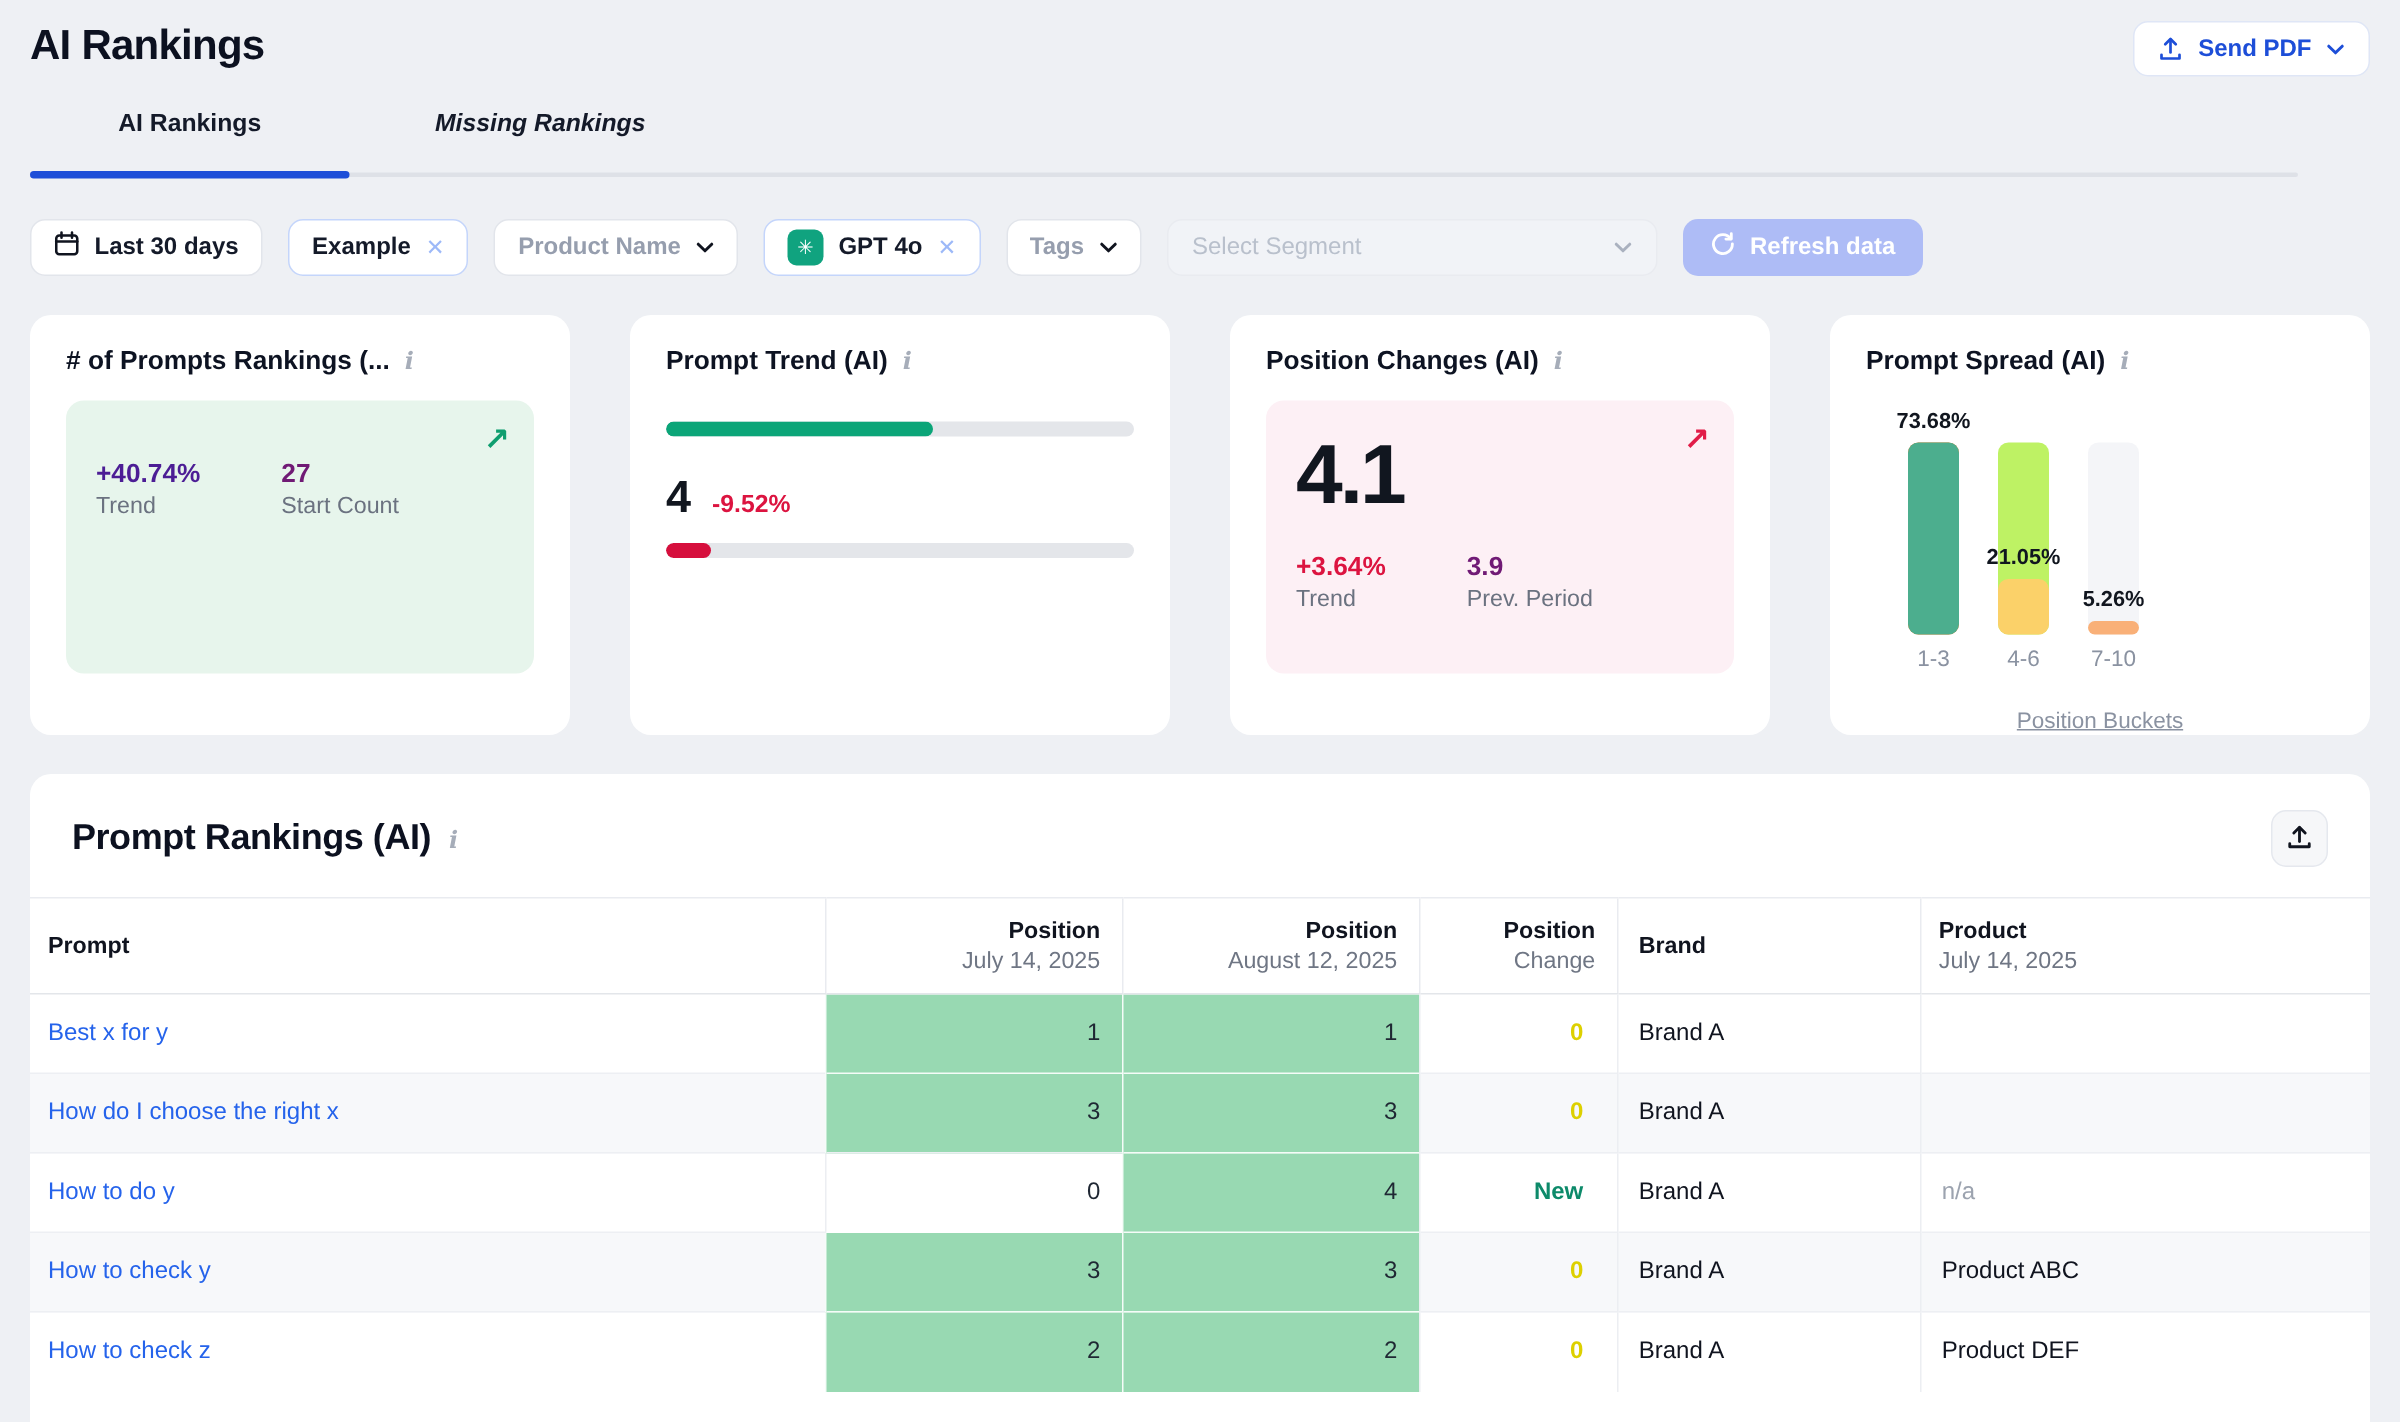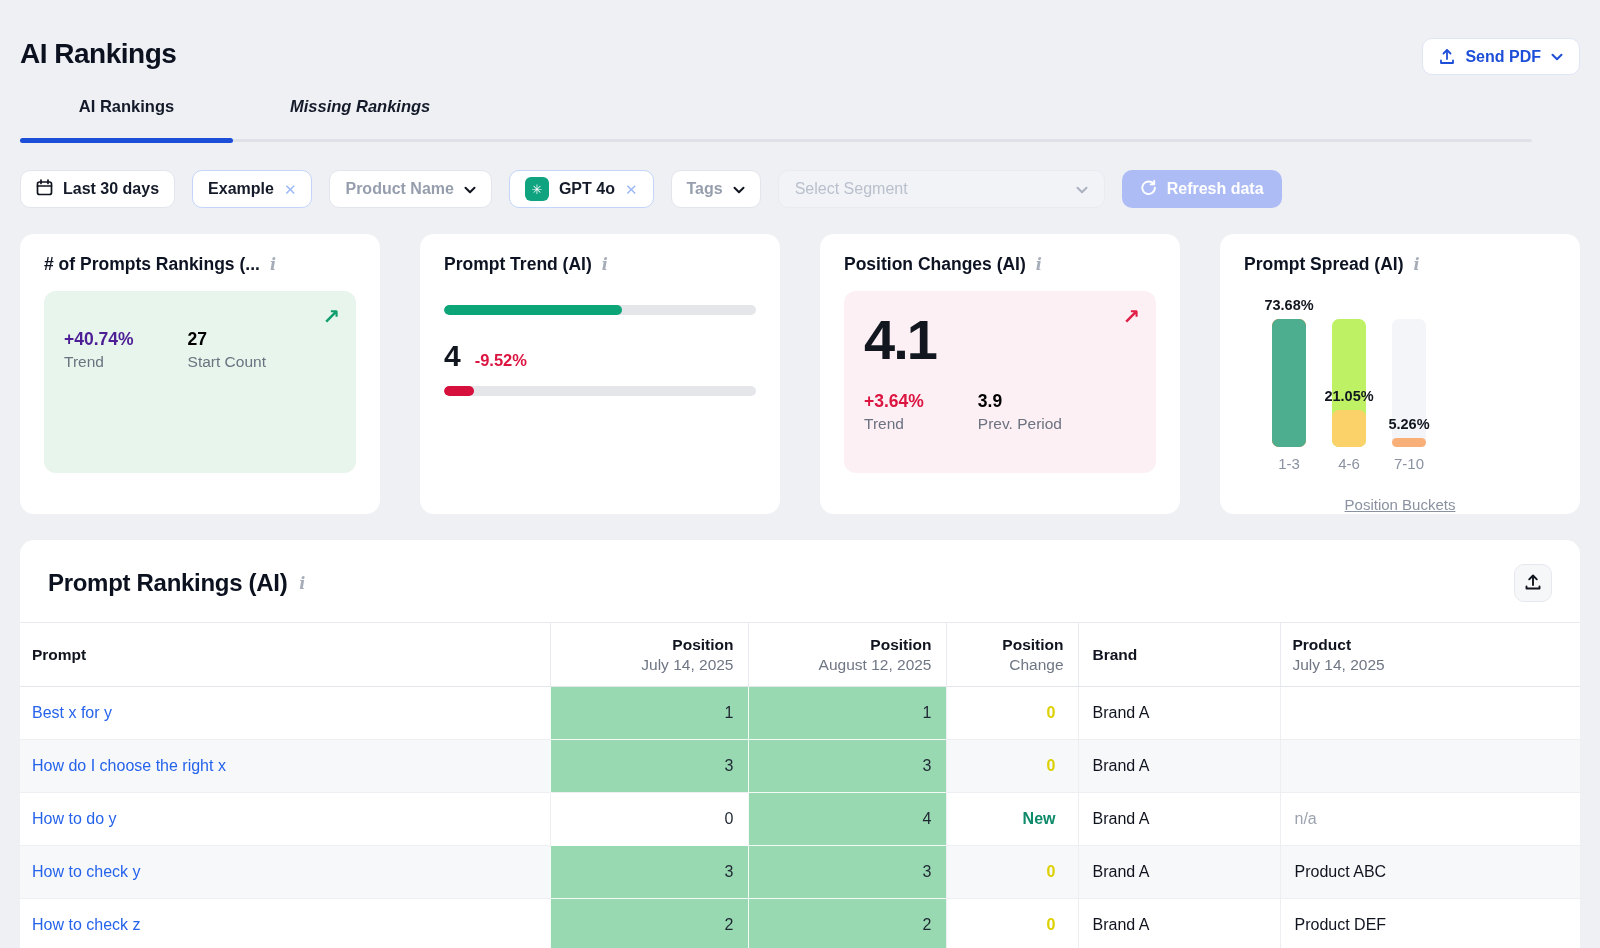--- a/index.html
+++ b/index.html
@@ -2,21 +2,21 @@
 <html><head>
 <meta charset="utf-8">
 <style>
   * { margin:0; padding:0; box-sizing:border-box; }
   html,body { width:1600px; height:948px; overflow:hidden; }
   body {
     background:#eef0f4;
     font-family:"Liberation Sans","DejaVu Sans",sans-serif;
     color:#10141f;
   }
-  .page { width:1600px; height:748px; padding:0 20px; position:relative;margin-top:24px; }
+  .page { width:1600px; height:748px; padding:0 20px; position:relative; }
 
   
   .hdr { display:flex; justify-content:space-between; align-items:flex-start; padding-top:14px; }
   .page-title { font-size:28px; font-weight:800; letter-spacing:-0.5px; color:#0c1120; }
   .send-pdf {
     display:inline-flex; align-items:center; gap:10px;
     background:#fff; border:1px solid #dfe6f6; border-radius:10px;
     height:37px; padding:0 16px; cursor:pointer;
     color:#1d4ed8; font-size:16px; font-weight:700;
     font-family:inherit;
@@ -71,21 +71,21 @@
   .tinted-panel.green { background:#e7f5ec; }
   .tinted-panel.pink  { background:#fdf0f5; }
   .big-num { font-size:56px; font-weight:800; letter-spacing:-2px; color:#11161f; line-height:1.1; }
   .panel-arrow { position:absolute; top:14px; right:16px; font-size:21px; font-weight:700; }
   .panel-arrow.up-green { color:#0f9e6f; }
   .panel-arrow.up-red   { color:#e11d48; }
   .panel-stats { display:flex; gap:54px; margin-top:20px; }
   .stat-value { font-size:17.5px; font-weight:700; }
   .stat-value.green { color:#4c1d95; }
   .stat-value.red   { color:#dc1440; }
-  .stat-value.dark  { color:#000000; }
+  .stat-value.dark  { color:#701a75; }
   .stat-label { font-size:15.5px; color:#6b7280; margin-top:3px; }
 
   .trend-block { margin-top:30px; }
   .trend-block + .trend-block { margin-top:24px; }
   .trend-nums { display:flex; align-items:baseline; gap:14px; }
   .trend-big { font-size:30px; font-weight:800; color:#11161f; }
   .trend-pct { font-size:16.5px; font-weight:700; }
   .trend-pct.green { color:#0b9e6e; }
   .trend-pct.red   { color:#dc1440; }
   .progress { margin-top:13px; height:10px; border-radius:6px; background:#e4e6ea; overflow:hidden; }

